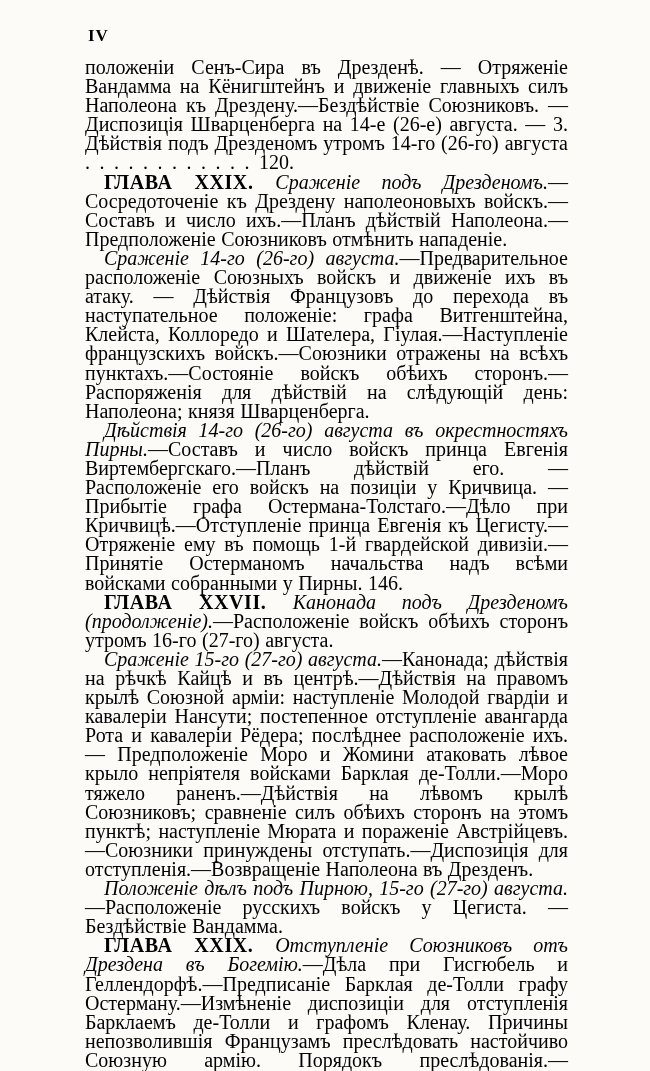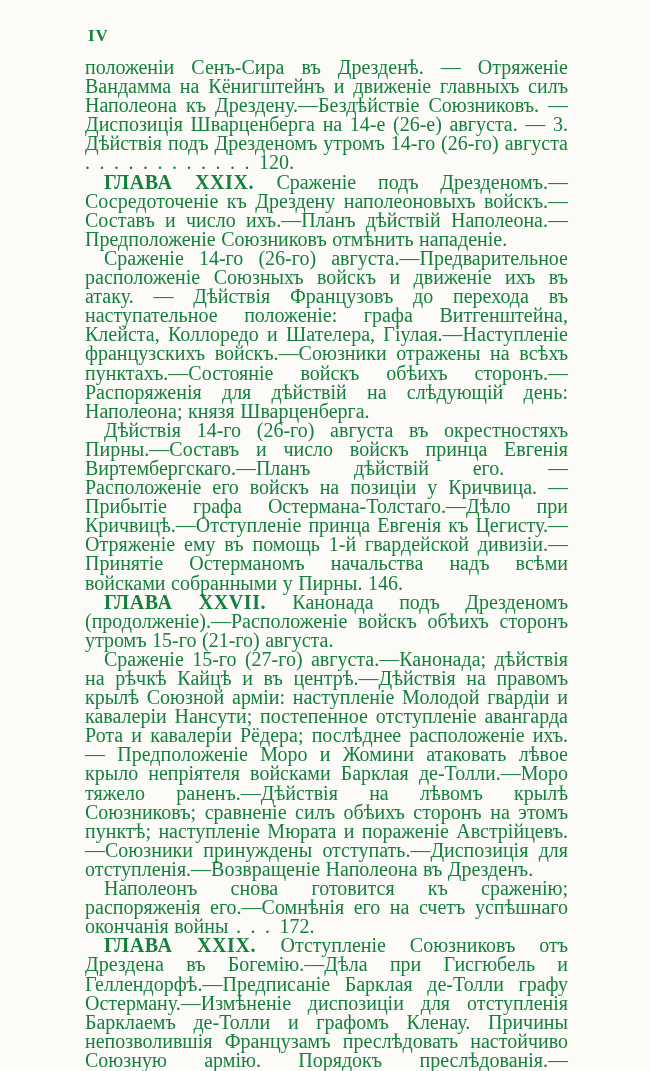--- a/index.html
+++ b/index.html
@@ -7,21 +7,21 @@
     padding: 0;
     background: #e9e7e2;
     font-family: "Liberation Serif", "DejaVu Serif", serif;
   }
   .sheet {
     position: relative;
     width: 650px;
     height: 1071px;
     margin: 0 auto;
     background: #fcfbf8;
-    color: #15803d;
+    color: #000000;
     overflow: hidden;
   }
   .page-number {
     position: absolute;
     left: 88px;
     top: 26px;
     font-size: 17px;
     font-weight: bold;
     letter-spacing: 1px;
   }
@@ -40,20 +40,21 @@
     text-indent: 19px;
   }
   .entry.no-indent {
     text-indent: 0;
   }
   .lbl {
     font-weight: bold;
     letter-spacing: 0.6px;
   }
   .ttl {
+    font-style: italic;
   }
   .ldr {
     letter-spacing: 2px;
   }
 </style>
 </head>
 <body>
 
 <div class="sheet">
 
@@ -62,23 +63,23 @@
   <div class="toc">
 
     <p class="entry no-indent"><span class="lbl"></span><span class="ttl"></span><span class="txt">положеніи Сенъ-Сира въ Дрезденѣ. — Отряженіе Вандамма на Кёнигштейнъ и движеніе главныхъ силъ Наполеона къ Дрездену.—Бездѣйствіе Союзниковъ. — Диспозиція Шварценберга на 14-е (26-е) августа. — 3. Дѣйствія подъ Дрезденомъ утромъ 14-го (26-го) августа</span><span class="ldr"> . . . . . . . . . . . . </span><span class="pg">120.</span></p>
 
     <p class="entry"><span class="lbl">ГЛАВА XXIX. </span><span class="ttl">Сраженіе подъ Дрезденомъ.</span><span class="txt">—Сосредоточеніе къ Дрездену наполеоновыхъ войскъ.—Составъ и число ихъ.—Планъ дѣйствій Наполеона.—Предположеніе Союзниковъ отмѣнить нападеніе.</span><span class="ldr"></span><span class="pg"></span></p>
 
     <p class="entry"><span class="lbl"></span><span class="ttl">Сраженіе 14-го (26-го) августа.</span><span class="txt">—Предварительное расположеніе Союзныхъ войскъ и движеніе ихъ въ атаку. — Дѣйствія Французовъ до перехода въ наступательное положеніе: графа Витгенштейна, Клейста, Коллоредо и Шателера, Гіулая.—Наступленіе французскихъ войскъ.—Союзники отражены на всѣхъ пунктахъ.—Состояніе войскъ обѣихъ сторонъ.—Распоряженія для дѣйствій на слѣдующій день: Наполеона; князя Шварценберга.</span><span class="ldr"></span><span class="pg"></span></p>
 
     <p class="entry"><span class="lbl"></span><span class="ttl">Дѣйствія 14-го (26-го) августа въ окрестностяхъ Пирны.</span><span class="txt">—Составъ и число войскъ принца Евгенія Виртембергскаго.—Планъ дѣйствій его. — Расположеніе его войскъ на позиціи у Кричвица. — Прибытіе графа Остермана-Толстаго.—Дѣло при Кричвицѣ.—Отступленіе принца Евгенія къ Цегисту.—Отряженіе ему въ помощь 1-й гвардейской дивизіи.—Принятіе Остерманомъ начальства надъ всѣми войсками собранными у Пирны.</span><span class="ldr"></span><span class="pg"> 146.</span></p>
 
-    <p class="entry"><span class="lbl">ГЛАВА XXVII. </span><span class="ttl">Канонада подъ Дрезденомъ (продолженіе).</span><span class="txt">—Расположеніе войскъ обѣихъ сторонъ утромъ 15-го (21-го) августа.</span><span class="ldr"></span><span class="pg"></span></p>
+    <p class="entry"><span class="lbl">ГЛАВА XXVII. </span><span class="ttl">Канонада подъ Дрезденомъ (продолженіе).</span><span class="txt">—Расположеніе войскъ обѣихъ сторонъ утромъ 16-го (27-го) августа.</span><span class="ldr"></span><span class="pg"></span></p>
 
     <p class="entry"><span class="lbl"></span><span class="ttl">Сраженіе 15-го (27-го) августа.</span><span class="txt">—Канонада; дѣйствія на рѣчкѣ Кайцѣ и въ центрѣ.—Дѣйствія на правомъ крылѣ Союзной арміи: наступленіе Молодой гвардіи и кавалеріи Нансути; постепенное отступленіе авангарда Рота и кавалеріи Рёдера; послѣднее расположеніе ихъ. — Предположеніе Моро и Жомини атаковать лѣвое крыло непріятеля войсками Барклая де-Толли.—Моро тяжело раненъ.—Дѣйствія на лѣвомъ крылѣ Союзниковъ; сравненіе силъ обѣихъ сторонъ на этомъ пунктѣ; наступленіе Мюрата и пораженіе Австрійцевъ.—Союзники принуждены отступать.—Диспозиція для отступленія.—Возвращеніе Наполеона въ Дрезденъ.</span><span class="ldr"></span><span class="pg"></span></p>
 
+    <p class="entry"><span class="lbl"></span><span class="ttl">Положеніе дѣлъ подъ Пирною, 15-го (27-го) августа.</span><span class="txt">—Расположеніе русскихъ войскъ у Цегиста. — Бездѣйствіе Вандамма.</span><span class="ldr"></span><span class="pg"></span></p>
 
-    <p class="entry"><span class="lbl"></span><span class="ttl"></span><span class="txt">Наполеонъ снова готовится къ сраженію; распоряженія его.—Сомнѣнія его на счетъ успѣшнаго окончанія войны</span><span class="ldr"> . . . </span><span class="pg">172.</span></p>
 
     <p class="entry"><span class="lbl">ГЛАВА XXIX. </span><span class="ttl">Отступленіе Союзниковъ отъ Дрездена въ Богемію.</span><span class="txt">—Дѣла при Гисгюбель и Геллендорфѣ.—Предписаніе Барклая де-Толли графу Остерману.—Измѣненіе диспозиціи для отступленія Барклаемъ де-Толли и графомъ Кленау. Причины непозволившія Французамъ преслѣдовать настойчиво Союзную армію. Порядокъ преслѣдованія.—Предписаніе посланное Вандамму изъ Пирны, 16-го (28-го) августа, въ четыре часа</span><span class="ldr"></span><span class="pg"></span></p>
 
   </div>
 </div>
 
 </body></html>

